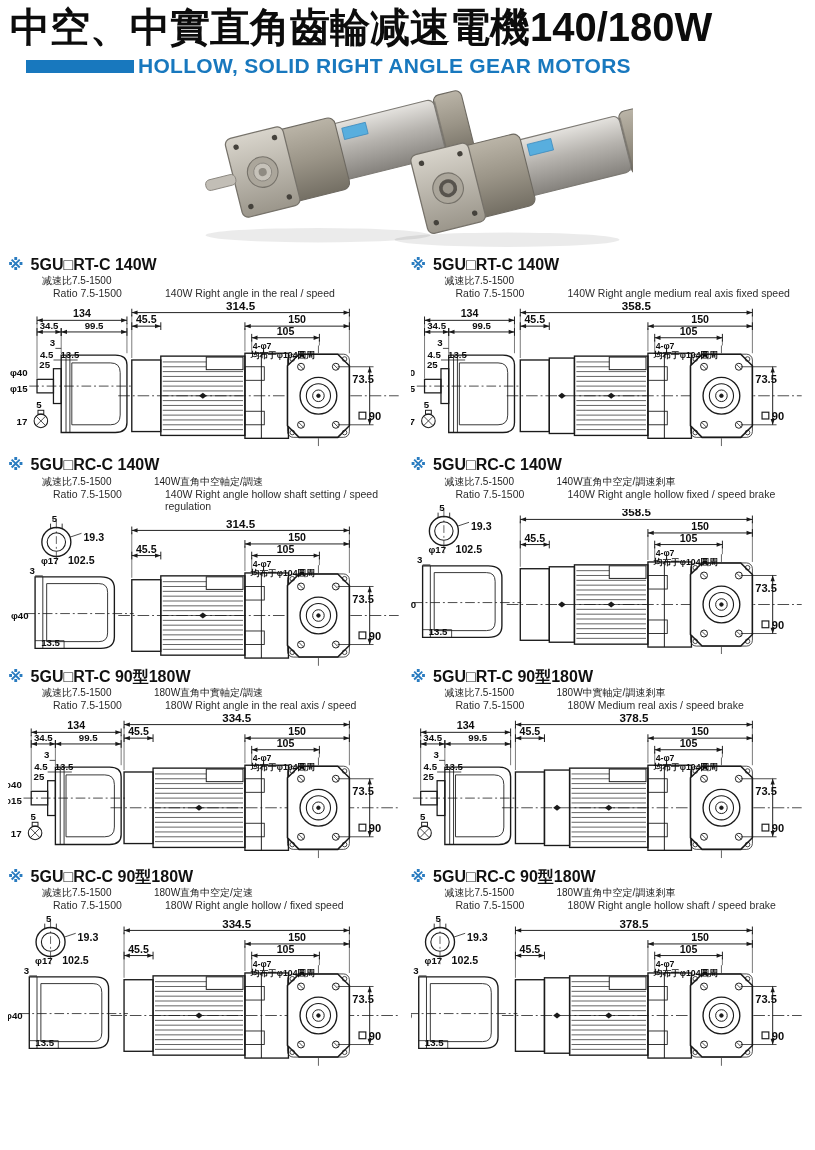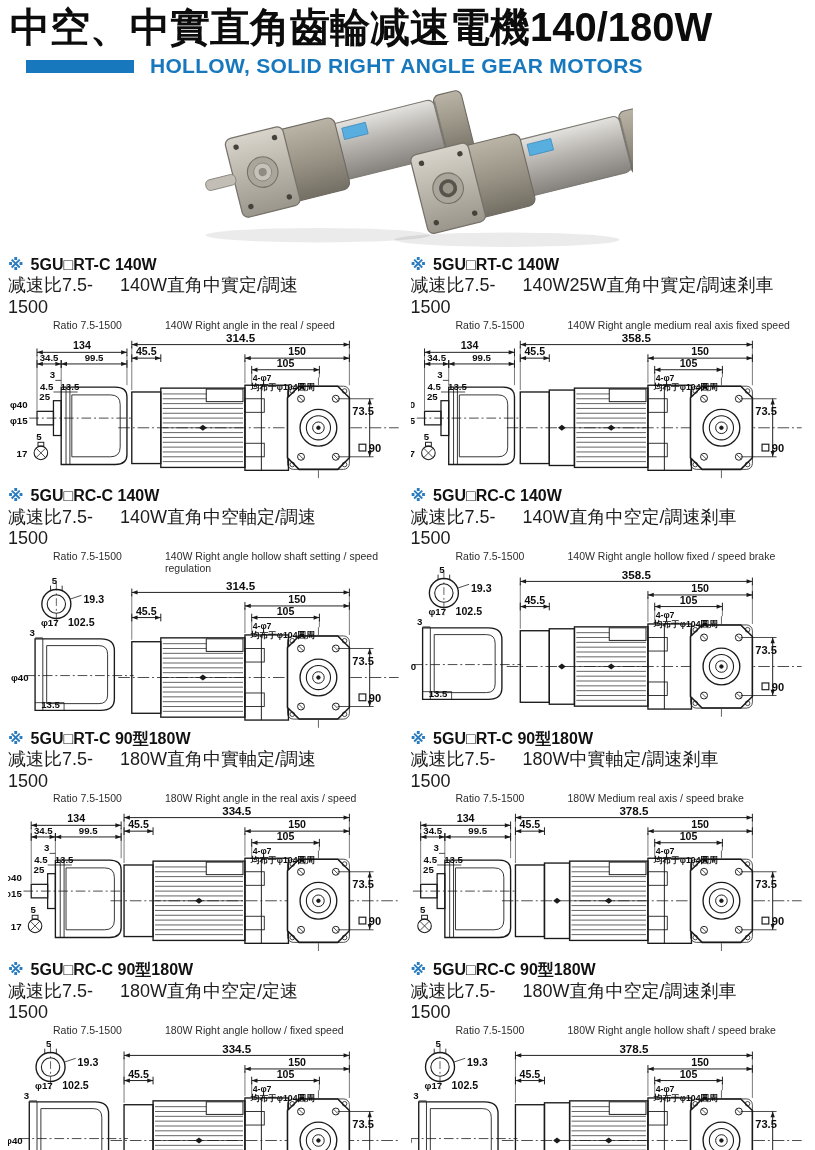--- a/index.html
+++ b/index.html
@@ -11,36 +11,36 @@
   }
   .page { width: 815px; padding: 4px 8px 0 8px; }
 
   
   .hdr-title {
     margin: 2px 0 1px 2px;
     font-size: 40px; font-weight: 800; letter-spacing: 0px;
     color: #0c0c0c; line-height: 1.05;
     font-family: "Liberation Sans", "DejaVu Sans", sans-serif;
   }
-  .hdr-subrow { display: flex; align-items: center; gap: 16px; margin: 6px 0 0 2px; height: 24px; padding-left: 16px; }
+  .hdr-subrow { display: flex; align-items: center; gap: 4px; margin: 6px 0 0 2px; height: 24px; padding-left: 16px; }
   .hdr-bar { width: 108px; height: 13px; background: #1878be; }
   .hdr-sub { font-size: 21px; font-weight: 600; color: #1878be; letter-spacing: 0.3px; }
 
   
   .photo-wrap { display: flex; justify-content: center; margin: 2px 0 0 0; height: 172px; }
 
   
   .grid {
     display: grid; grid-template-columns: 1fr 1fr;
     column-gap: 6px; row-gap: 2px; margin-top: 4px;
   }
   .cell { width: 100%; }
   .sec-head { font-size: 16px; font-weight: 800; line-height: 1.15; white-space: nowrap; }
   .sec-star { color: #2a7cc0; margin-right: 7px; font-weight: 700; }
-  .sec-zh { display: flex; font-size: 18px; color: #1c1c1c; line-height: 1.2; margin-top: 1px; }
+  .sec-zh { display: flex; font-size: 10px; color: #1c1c1c; line-height: 1.2; margin-top: 1px; margin-left: 34px; }
   .sec-en { display: flex; font-size: 10.5px; color: #2d2d2d; line-height: 1.15; min-height: 13px; padding-left: 45px; }
   .sec-ratio { flex: 0 0 112px; }
   .sec-desc { flex: 1 1 auto; }
   svg.drawing { display: block; width: 100%; height: auto; margin-top: 1px; }
   svg text { font-family: "Liberation Sans", "DejaVu Sans", sans-serif; }
 </style>
 </head>
 <body>
 
 <div class="page">
@@ -107,21 +107,20 @@
     </svg>
   </div>
 
   <div class="grid" id="sections">
     <div class="cell">
       <div class="sec-head">
         <span class="sec-star">※</span><span>5GU□RT-C 140W</span>
       </div>
       <div class="sec-zh">
         <span class="sec-ratio">减速比7.5-1500</span>
-        <span class="sec-desc">140W直角中實定/調速</span>
       </div>
       <div class="sec-en">
         <span class="sec-ratio">Ratio 7.5-1500</span>
         <span class="sec-desc">140W Right angle in the real / speed</span>
       </div>
       <svg class="drawing" viewBox="0 0 410 158">
           <line x1="114" y1="98" x2="404" y2="98" stroke="#1a1a1a" stroke-width="0.8" stroke-dasharray="12 3 2 3"></line>
           <line x1="321" y1="46" x2="321" y2="150" stroke="#1a1a1a" stroke-width="0.7" stroke-dasharray="8 3 2 3"></line>
           <rect x="128" y="61" width="30" height="74" fill="none" stroke="#1a1a1a" stroke-width="1.4"></rect>
           <rect x="158" y="57" width="87" height="82" fill="none" stroke="#1a1a1a" stroke-width="1.4"></rect>
@@ -250,21 +249,20 @@
           </g>
         </svg>
     </div>
 
     <div class="cell">
       <div class="sec-head">
         <span class="sec-star">※</span><span>5GU□RT-C 140W</span>
       </div>
       <div class="sec-zh">
         <span class="sec-ratio">减速比7.5-1500</span>
-        <span class="sec-desc">140W25W直角中實定/調速剎車</span>
       </div>
       <div class="sec-en">
         <span class="sec-ratio">Ratio 7.5-1500</span>
         <span class="sec-desc">140W Right angle medium real axis fixed speed</span>
       </div>
       <svg class="drawing" viewBox="0 0 410 158">
           <line x1="99" y1="98" x2="404" y2="98" stroke="#1a1a1a" stroke-width="0.8" stroke-dasharray="12 3 2 3"></line>
           <line x1="321" y1="46" x2="321" y2="150" stroke="#1a1a1a" stroke-width="0.7" stroke-dasharray="8 3 2 3"></line>
           <rect x="113" y="61" width="30" height="74" fill="none" stroke="#1a1a1a" stroke-width="1.4"></rect>
           <rect x="143" y="59" width="26" height="78" fill="none" stroke="#1a1a1a" stroke-width="1.4"></rect>

